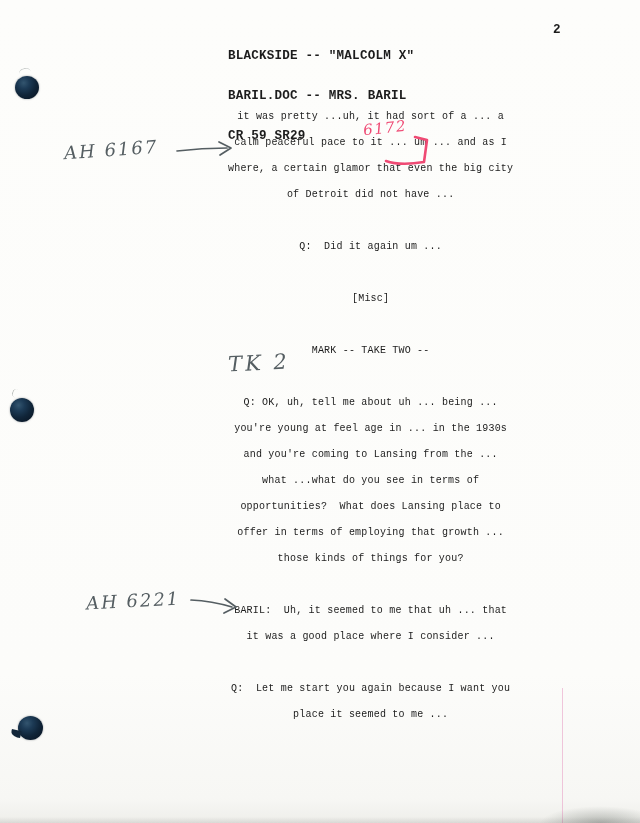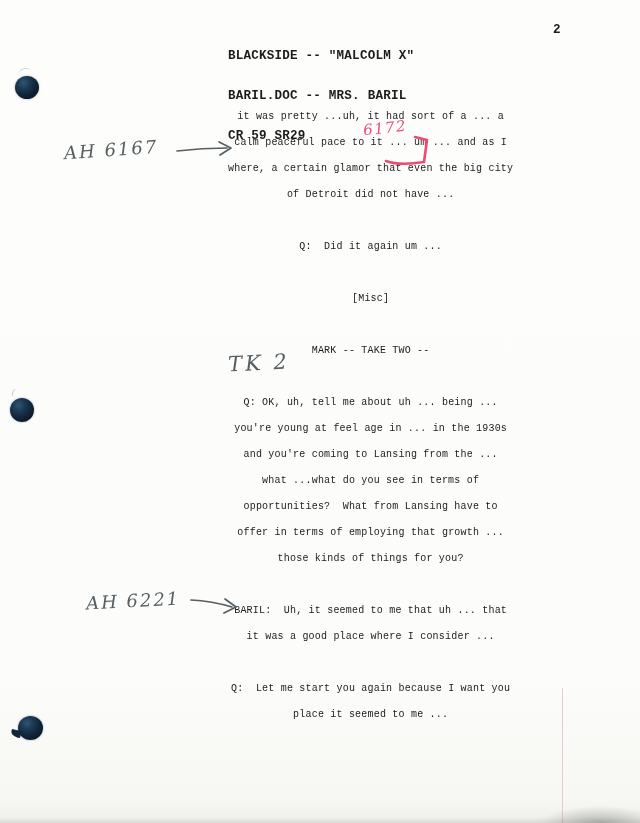--- a/index.html
+++ b/index.html
@@ -200,21 +200,21 @@
         <div class="line">[Misc]</div>
       </div>
       <div class="para">
         <div class="line">MARK -- TAKE TWO --</div>
       </div>
       <div class="para">
         <div class="line">Q: OK, uh, tell me about uh ... being ...</div>
         <div class="line">you're young at feel age in ... in the 1930s</div>
         <div class="line">and you're coming to Lansing from the ...</div>
         <div class="line">what ...what do you see in terms of</div>
-        <div class="line">opportunities?  What from Lansing have to</div>
+        <div class="line">opportunities?  What does Lansing place to</div>
         <div class="line">offer in terms of employing that growth ...</div>
         <div class="line">those kinds of things for you?</div>
       </div>
       <div class="para">
         <div class="line">BARIL:  Uh, it seemed to me that uh ... that</div>
         <div class="line">it was a good place where I consider ...</div>
       </div>
       <div class="para">
         <div class="line">Q:  Let me start you again because I want you</div>
         <div class="line">place it seemed to me ...</div>

